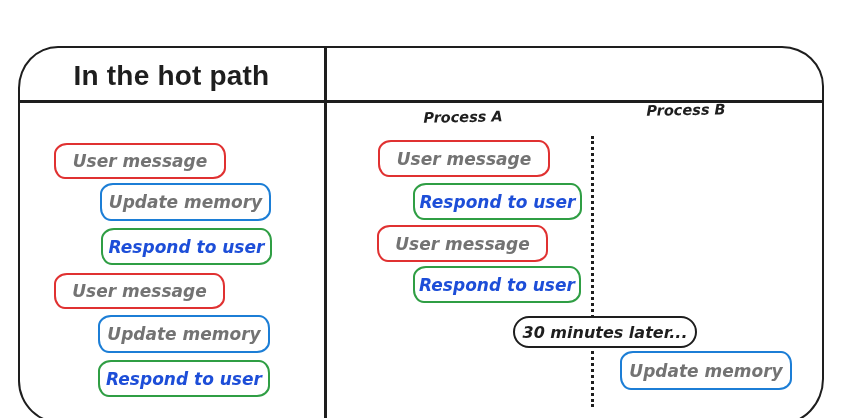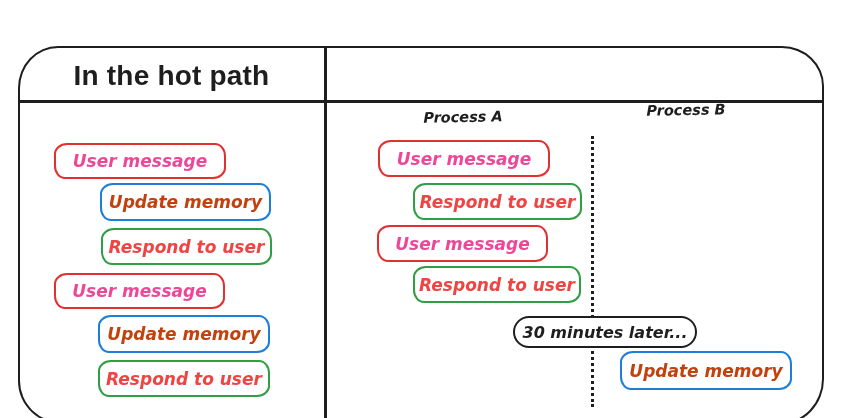--- a/index.html
+++ b/index.html
@@ -73,23 +73,23 @@
     border: 2.5px solid;
     border-radius: 13px 11px 13px 11px / 11px 13px 11px 13px;
     background: #ffffff;
     display: flex; align-items: center; justify-content: center;
     font-style: italic;
     font-weight: 600;
     font-size: 17px;
     z-index: 2;
     white-space: nowrap;
   }
-  .red   { border-color: #e03131; color: #ec4899; }
-  .blue  { border-color: #1c7ed6; color: #c2410c; }
-  .green { border-color: #2f9e44; color: #ef4444; }
+  .red   { border-color: #e03131; color: #737373; }
+  .blue  { border-color: #1c7ed6; color: #737373; }
+  .green { border-color: #2f9e44; color: #1d4ed8; }
   .black { border-color: #1e1e1e; color: #1e1e1e; }
 
   
   .hb1 { left: 54px;  top: 111px; width: 172px; height: 36px; }
   .hb2 { left: 100px; top: 151px; width: 171px; height: 38px; }
   .hb3 { left: 101px; top: 196px; width: 171px; height: 37px; }
   .hb4 { left: 54px;  top: 241px; width: 171px; height: 36px; }
   .hb5 { left: 98px;  top: 283px; width: 172px; height: 38px; }
   .hb6 { left: 98px;  top: 328px; width: 172px; height: 37px; }
 

